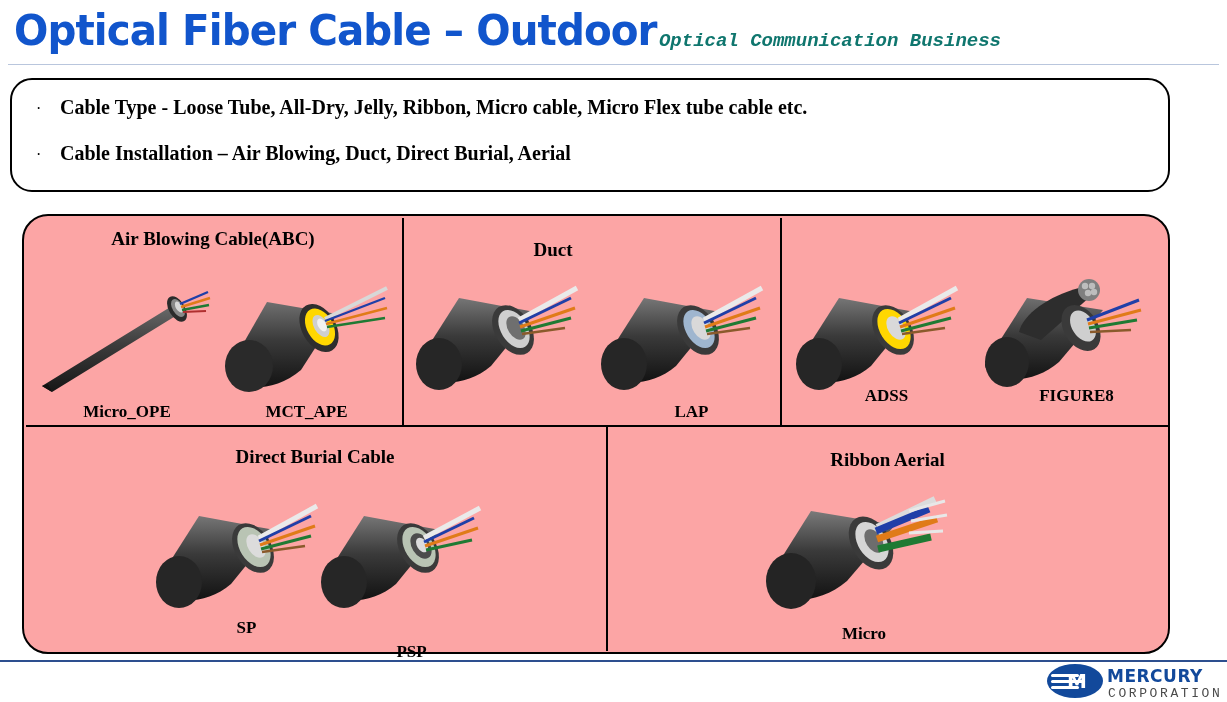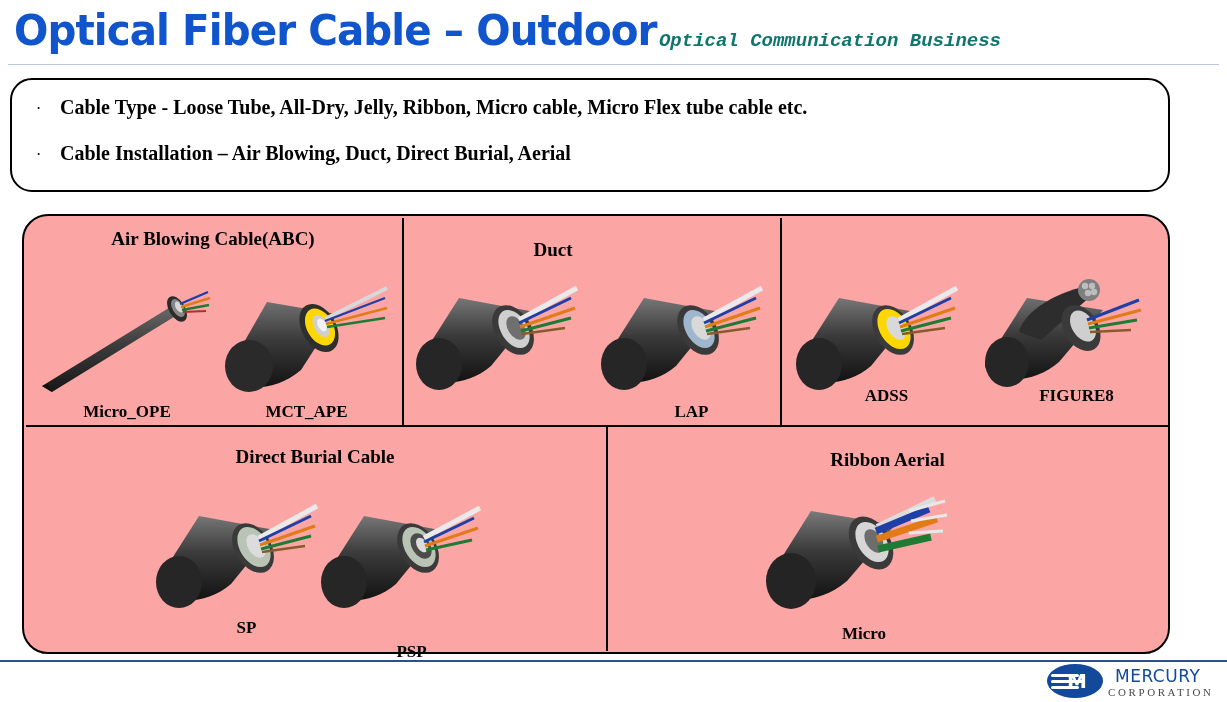--- a/index.html
+++ b/index.html
@@ -155,31 +155,30 @@
     font-family: "DejaVu Sans", sans-serif;
     font-weight: bold;
     font-size: 20px;
     color: #ffffff;
     line-height: 24px;
   }
   .logo-text {
     position: absolute;
     left: 60px; top: 4px;
     font-family: "DejaVu Sans", sans-serif;
-    font-weight: normal;
+    font-weight: bold;
     font-size: 17px;
     letter-spacing: 0.5px;
     color: #12499b;
-    margin-left: 8px;
   }
   .logo-sub {
     position: absolute;
     left: 61px; top: 24px;
-    font-family: Liberation Serif, serif;
-    font-size: 11px;
+    font-family: Liberation Mono, monospace;
+    font-size: 13px;
     letter-spacing: 2.6px;
     color: #4a4a4a;
   }
 
   svg { display: block; }
 </style>
 </head>
 <body>
 
 <div class="slide">

